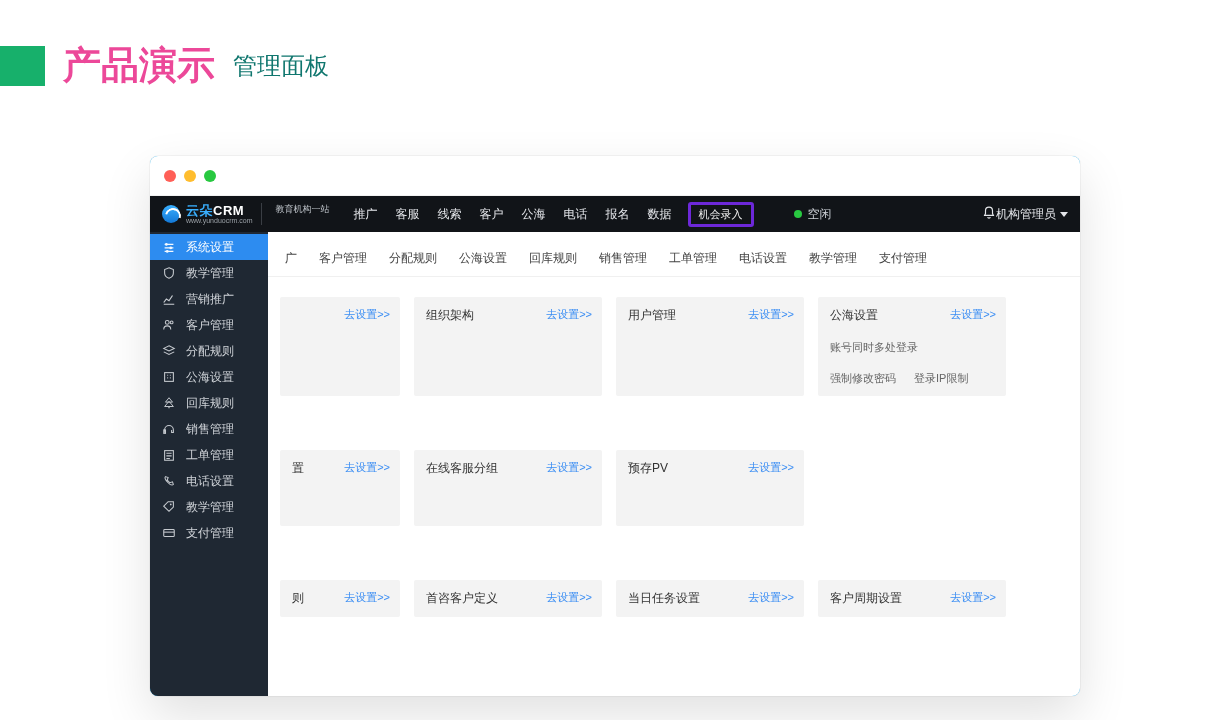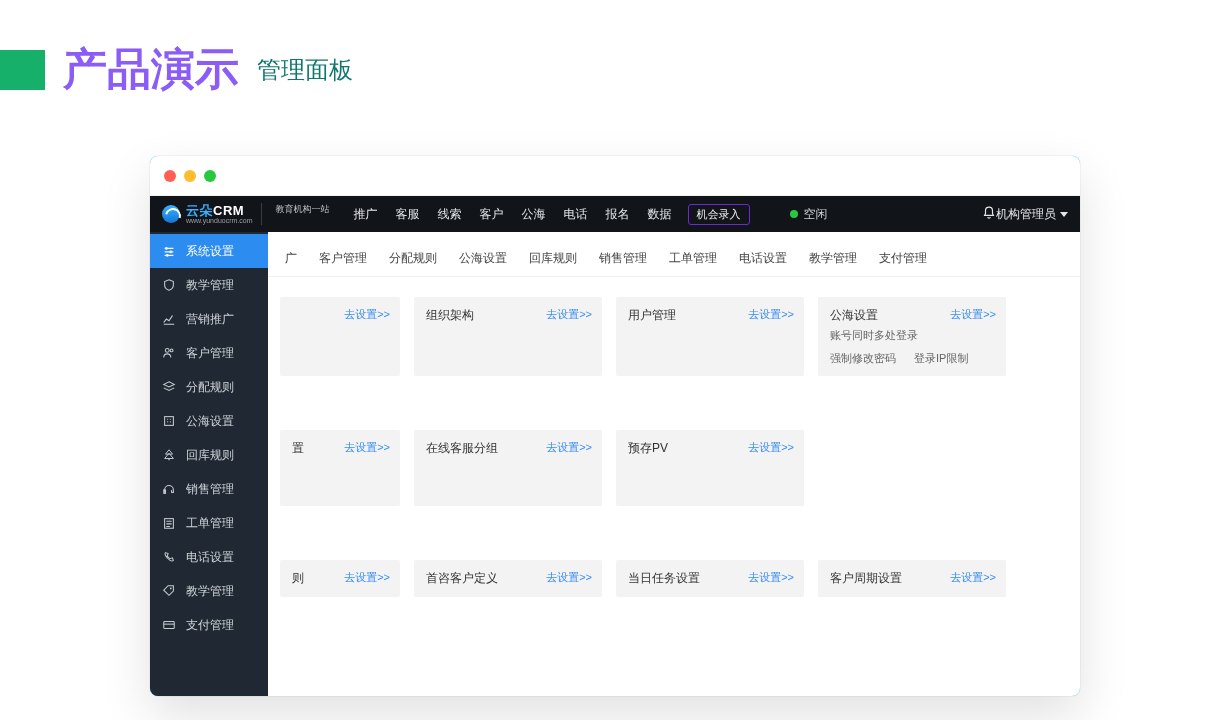--- a/index.html
+++ b/index.html
@@ -4,21 +4,21 @@
 <style>
   * { box-sizing: border-box; margin: 0; padding: 0; }
   html, body { width: 1210px; height: 720px; background: #fff; font-family: "PingFang SC", "Microsoft YaHei", Arial, sans-serif; overflow: hidden; }
 
   
   .page-heading {
     display: flex; align-items: center; gap: 18px;
     padding: 40px 0 0 0;
   }
   .green-tab { width: 45px; height: 40px; background: #17b06b; }
-  .page-title { font-size: 44px; font-weight: 700; color: #8b5cf6; text-align: center; }
+  .page-title { font-size: 38px; font-weight: 700; color: #ec4899; text-align: center; }
   .page-subtitle { font-size: 24px; color: #0f766e; font-weight: 400; }
 
   
   .app-window {
     position: absolute;
     left: 150px; top: 156px;
     width: 930px; height: 540px;
     border-radius: 8px;
     box-shadow: 0 20px 50px rgba(0,0,0,0.12), 0 0 0 1px rgba(0,0,0,0.04);
     background: #0ea5e9;
@@ -61,42 +61,42 @@
   .brand-text .b2 { font-size:7px; color:#9aa0a6; }
   .brand-divider { width:1px; height:22px; background:#3a3e44; margin:0 8px 0 2px; }
   .brand-tag { font-size:9px; color:#bfc4ca; line-height:1.15; }
   .brand-tag span{ display:block;margin-top:48px; }
 
   .top-menu { display:flex; align-items:center; gap:2px; margin-left:6px; }
   .top-menu a {
     color:#e4e6ea; font-size:12px; padding:4px 8px; cursor:pointer;
   }
   .rec-btn {
-    margin-left:6px; border:1px solid #6d28d9; color:#eee; border-radius:3px;
+    margin-left:6px; border:3px solid #6d28d9; color:#eee; border-radius:3px;
     padding:2px 8px; font-size:11px; cursor:pointer;
   }
   .status { display:flex; align-items:center; gap:6px; margin-left:40px; color:#cfd3d8; font-size:12px; }
   .status-dot { width:8px; height:8px; border-radius:50%; background:#28c840; }
   .top-right { margin-left:auto; display:flex; align-items:flex-start; color:#e4e6ea; }
   .bell { width:14px; height:14px; }
   .user-role { font-size:12px; display:flex; align-items:center; gap:4px; cursor:pointer; }
   .caret { width:0; height:0; border-left:4px solid transparent; border-right:4px solid transparent; border-top:5px solid #e4e6ea; }
 
   
   .app-body { flex:1; display:flex; min-height:0; }
 
   
   .sidebar {
     width: 118px; background:#1f2833; color:#cfd3d8;
     display:flex; flex-direction:column; padding-top:2px;
     flex-shrink:0;
   }
   .side-item {
     display:flex; align-items:center; gap:10px;
-    padding:0 12px; height:34px; font-size:12px; cursor:pointer;
+    padding:0 12px; height:26px; font-size:12px; cursor:pointer;
   }
   .side-item.active { background:#2d8cf0; color:#fff; }
   .side-icon { width:14px; height:14px; flex-shrink:0; opacity:0.95; }
   .side-icon svg { width:14px; height:14px; display:block; }
 
   
   .main {
     flex:1; background:#fff; overflow:hidden; position:relative;
   }
   .sub-tabs {
@@ -111,21 +111,21 @@
 
   .card-groups { padding:20px 12px 0 12px; display:flex; flex-direction:column; gap:54px; }
   .card-row { display:flex; gap:14px; }
   .card {
     width:188px; min-height:76px; background:#f3f3f3; border-radius:2px;
     padding:10px 12px; position:relative; font-size:12px; color:#555;
   }
   .card.first-col { width:120px; }
   .card-title { font-size:12px; color:#333; font-weight:500; }
   .card-link { position:absolute; top:10px; right:10px; font-size:11px; color:#3a8df3; cursor:pointer; }
-  .card-body { margin-top:4px; display:flex; flex-wrap:wrap; gap:8px 18px; }
+  .card-body { margin-top:16px; display:flex; flex-wrap:wrap; gap:16px 18px; }
   .card-body span { font-size:11px; color:#666; }
 
   .card-row.low { }
   .card-row.low .card { min-height:32px; padding-top:10px; padding-bottom:10px; }
 
   
   .main-inner { height:100%; overflow:hidden; }
 </style>
 </head>
 <body>

